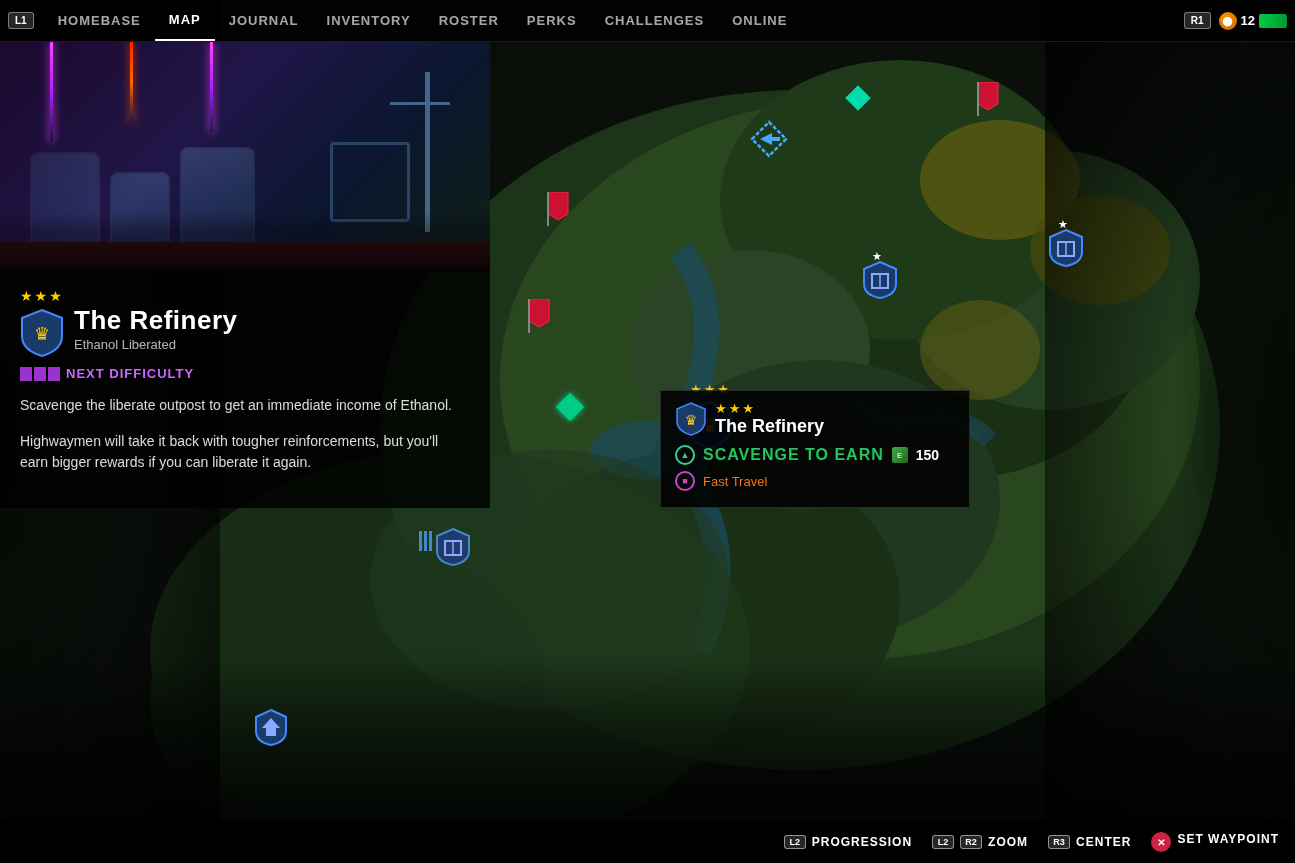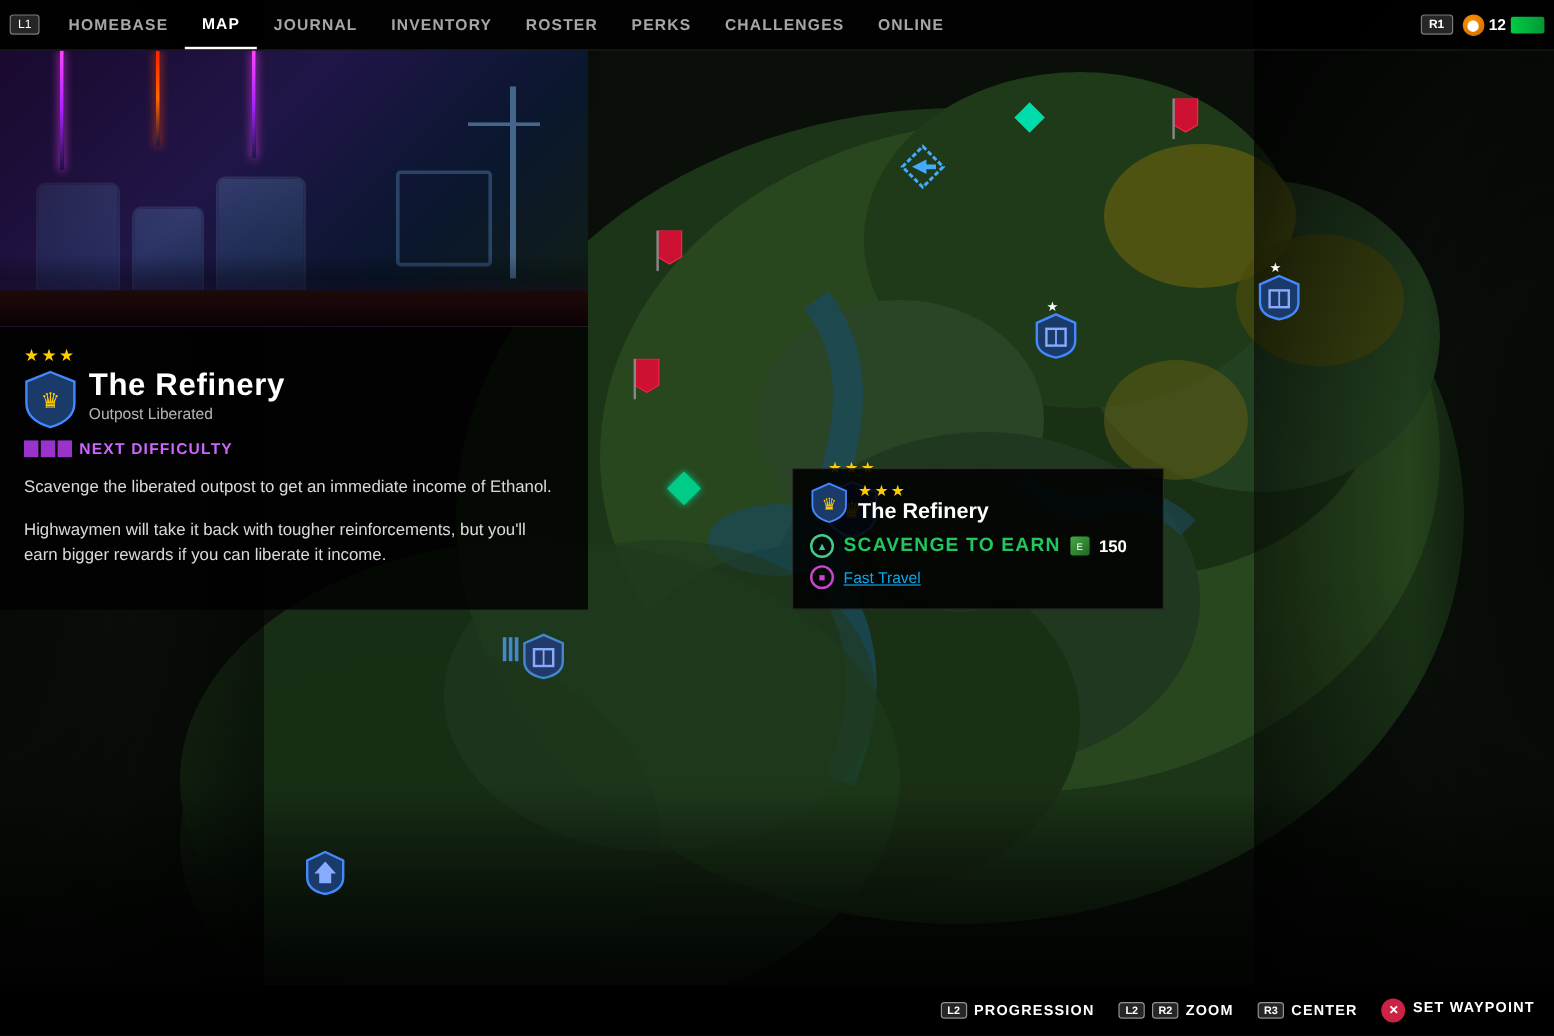--- a/index.html
+++ b/index.html
@@ -63,21 +63,21 @@
       display: flex;
       align-items: center;
       padding: 0 8px;
       z-index: 100;
       border-bottom: 1px solid rgba(255,255,255,0.1);
     }
 
     .nav-button-l1 {
       color: #fff;
       font-size: 10px;
-      font-weight: normal;
+      font-weight: bold;
       background: rgba(255,255,255,0.15);
       border: 1px solid rgba(255,255,255,0.4);
       border-radius: 3px;
       padding: 2px 6px;
       margin-right: 10px;
     }
 
     .nav-item {
       color: rgba(255,255,255,0.65);
       font-size: 13px;
@@ -329,23 +329,22 @@
       border-radius: 2px;
       display: flex; align-items: center; justify-content: center;
       font-size: 8px; color: #fff;
     }
     .action-value {
       color: #fff;
       font-size: 14px;
       font-weight: 900;
     }
     .fast-travel-text {
-      color: #0ea5e9;
+      color: #f97316;
       font-size: 13px;
-      text-decoration: underline;
     }
 
     
     #bottom-bar {
       position: absolute;
       bottom: 0; left: 0;
       width: 100%;
       height: 42px;
       background: rgba(0,0,0,0.85);
       display: flex;
@@ -615,35 +614,35 @@
     <div class="location-header">
 
       <div class="shield-badge">
         <svg width="44" height="50" viewBox="0 0 44 50">
           <path d="M22,2 L42,10 L42,28 Q42,42 22,48 Q2,42 2,28 L2,10 Z" fill="#1a3a6a" stroke="#4488ff" stroke-width="2"></path>
           <text x="22" y="32" text-anchor="middle" font-size="18" fill="#ffcc00">♛</text>
         </svg>
       </div>
       <div>
         <div class="location-title">The Refinery</div>
-        <div class="location-subtitle">Outpost Liberated</div>
+        <div class="location-subtitle">Ethanol Liberated</div>
       </div>
     </div>
 
     <div class="difficulty-row">
       <div class="diff-bars">
         <div class="diff-bar"></div>
         <div class="diff-bar"></div>
         <div class="diff-bar"></div>
       </div>
       <span class="diff-text">Next difficulty</span>
     </div>
 
-    <p class="description">Scavenge the liberated outpost to get an immediate income of Ethanol.</p>
-    <p class="description">Highwaymen will take it back with tougher reinforcements, but you'll earn bigger rewards if you can liberate it income.</p>
+    <p class="description">Scavenge the liberate outpost to get an immediate income of Ethanol.</p>
+    <p class="description">Highwaymen will take it back with tougher reinforcements, but you'll earn bigger rewards if you can liberate it again.</p>
   </div>
 </div>
 
 <div id="map-tooltip">
   <div class="tooltip-title-row">
 
     <svg width="32" height="36" viewBox="0 0 32 36">
       <path d="M16,2 L30,8 L30,20 Q30,30 16,34 Q2,30 2,20 L2,8 Z" fill="#1a3a6a" stroke="#4488ff" stroke-width="1.5"></path>
       <text x="16" y="24" text-anchor="middle" font-size="14" fill="#ffcc00">♛</text>
     </svg>

